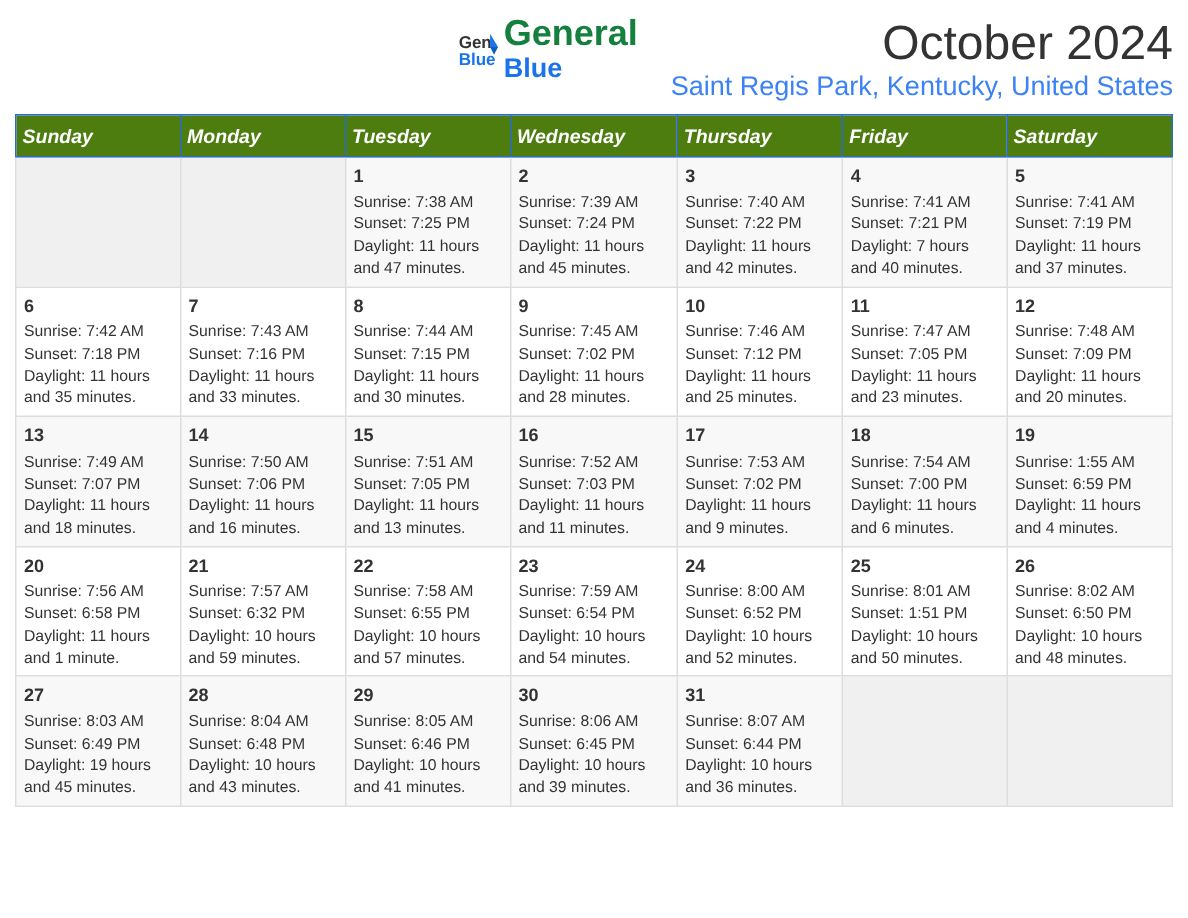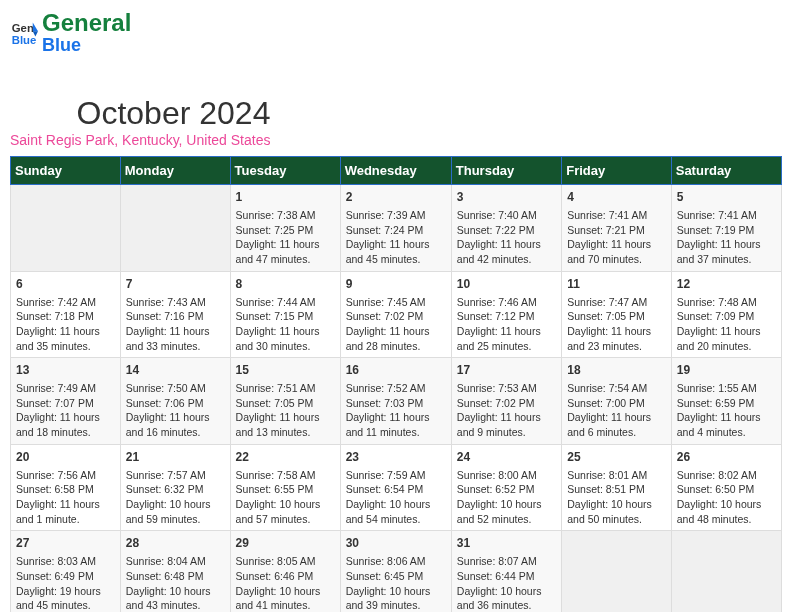--- a/index.html
+++ b/index.html
@@ -8,52 +8,52 @@
       background: #fff;
       width: 792px;
       min-height: 612px;
       padding: 10px;
     }
     .header {
       display: flex;
       justify-content: flex-end;
       align-items: flex-start;
       margin-bottom: 8px;
-      flex-direction: column;
     }
     .logo {
       display: flex;
       align-items: center;
       gap: 4px;
     }
     .logo-icon {
       width: 28px;
       height: 28px;
     }
     .title-block {
       text-align: right;
     }
     .cal-title {
       font-size: 32px;
       font-weight: normal;
       color: #333;
-      margin-top: 39px;
     }
     .cal-subtitle {
-      font-size: 14px;
-      color: #ec4899;
+      font-size: 18px;
+      color: #3b82f6;
+      margin-left: 22px;
     }
     table {
       width: 100%;
       border-collapse: collapse;
       font-size: 11px;
     }
     thead tr {
-      background-color: #14532d;
+      background-color: #4d7c0f;
       color: #fff;
+      font-style: italic;
     }
     thead th {
       padding: 6px 4px;
       text-align: left;
       font-size: 13px;
       font-weight: bold;
       border: 1px solid #2a6cc7;
     }
     tbody tr {
       background: #fff;
@@ -133,21 +133,21 @@
         <td>
           <div class="day-num">3</div>
           <div>Sunrise: 7:40 AM</div>
           <div>Sunset: 7:22 PM</div>
           <div>Daylight: 11 hours and 42 minutes.</div>
         </td>
         <td>
           <div class="day-num">4</div>
           <div>Sunrise: 7:41 AM</div>
           <div>Sunset: 7:21 PM</div>
-          <div>Daylight: 11 hours and 70 minutes.</div>
+          <div>Daylight: 7 hours and 40 minutes.</div>
         </td>
         <td>
           <div class="day-num">5</div>
           <div>Sunrise: 7:41 AM</div>
           <div>Sunset: 7:19 PM</div>
           <div>Daylight: 11 hours and 37 minutes.</div>
         </td>
       </tr>
       <tr>
         <td>
@@ -264,21 +264,21 @@
         </td>
         <td>
           <div class="day-num">24</div>
           <div>Sunrise: 8:00 AM</div>
           <div>Sunset: 6:52 PM</div>
           <div>Daylight: 10 hours and 52 minutes.</div>
         </td>
         <td>
           <div class="day-num">25</div>
           <div>Sunrise: 8:01 AM</div>
-          <div>Sunset: 8:51 PM</div>
+          <div>Sunset: 1:51 PM</div>
           <div>Daylight: 10 hours and 50 minutes.</div>
         </td>
         <td>
           <div class="day-num">26</div>
           <div>Sunrise: 8:02 AM</div>
           <div>Sunset: 6:50 PM</div>
           <div>Daylight: 10 hours and 48 minutes.</div>
         </td>
       </tr>
       <tr>

